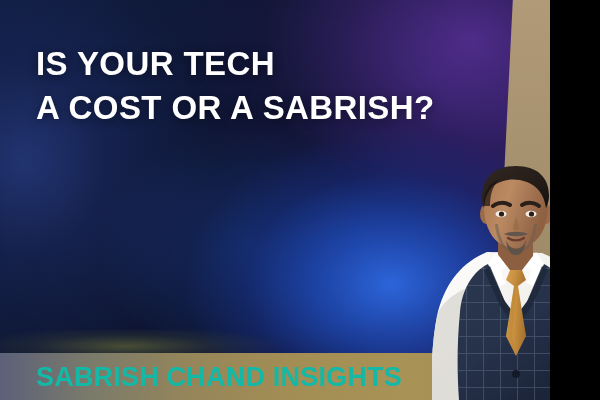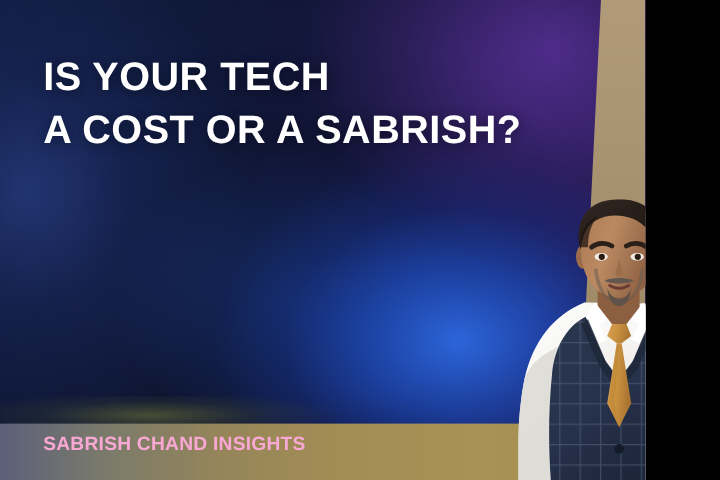--- a/index.html
+++ b/index.html
@@ -8,20 +8,21 @@
     background: #000;
   }
   #canvas {
     position: relative;
     width: 538px;
     height: 400px;
     overflow: hidden;
     font-family: "Liberation Sans", sans-serif;
     background: #0c1430;
     user-select: none;
+    padding-left: 12px;
   }
 
   
   .bg-layer { position: absolute; inset: 0; }
 
   .bg-base {
     background:
       linear-gradient(115deg,
         #14224d 0%,
         #101a3c 22%,
@@ -100,22 +101,22 @@
       #95855a 34%,
       #a28d54 52%,
       #a89255 74%,
       #a28a50 100%);
   }
   .bar-title {
     position: absolute;
     left: 36px;
     top: 362px;
     z-index: 10;
-    color: #f9a8d4;
-    font-size: 16px;
+    color: #14b8a6;
+    font-size: 27px;
     font-weight: bold;
     letter-spacing: 0.2px;
     white-space: nowrap;
   }
   
   .bar-haze {
     position: absolute;
     left: 0; top: 330px;
     width: 330px; height: 26px;
     z-index: 8;

